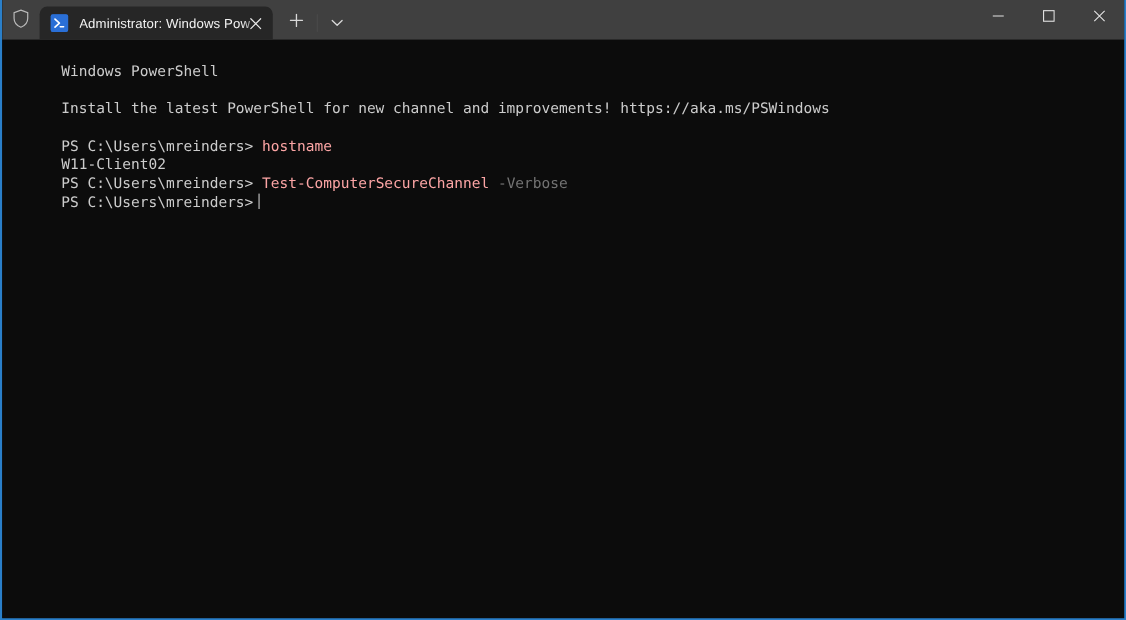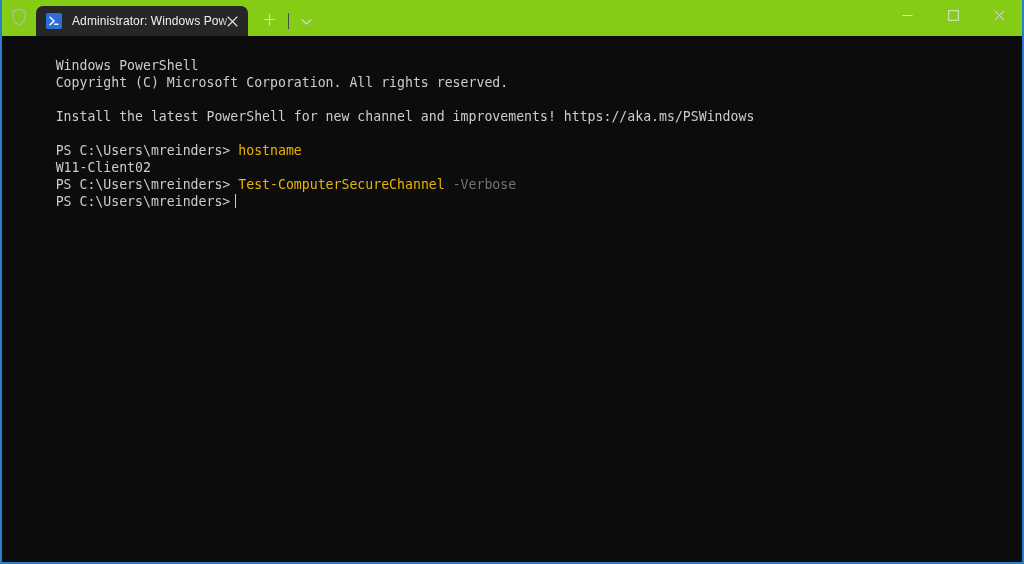--- a/index.html
+++ b/index.html
@@ -26,21 +26,21 @@
     border-top: none;
     display: flex;
     flex-direction: column;
     overflow: hidden;
   }
 
   
   .titlebar {
     height: 36px;
     min-height: 36px;
-    background: #84cc16;
+    background: #404040;
     display: flex;
     align-items: flex-end;
     position: relative;
   }
   .shield-slot {
     width: 34px;
     height: 36px;
     display: flex;
     align-items: center;
     justify-content: center;
@@ -150,21 +150,21 @@
     font-family: "DejaVu Sans Mono", monospace;
     font-size: 13.2px;
     line-height: 17px;
     white-space: pre;
     color: #cccccc;
     height: 17px;
   }
   .term-line.blank { color: transparent; }
 
   .c-white   { color: #cccccc; }
-  .c-yellow  { color: #eab308; margin-top: 39px; }
+  .c-yellow  { color: #fca5a5; margin-top: 39px; }
   .c-dim     { color: #737373; }
 
   .cursor {
     display: inline-block;
     width: 1px;
     height: 14px;
     background: #cccccc;
     vertical-align: -2px;
     margin-left: 5px;
   }
@@ -245,23 +245,20 @@
     </div>
 
   </div>
 
   <div class="terminal">
 
     <div class="term-line">
       <span class="c-white">Windows PowerShell</span>
     </div>
 
-    <div class="term-line">
-      <span class="c-white">Copyright (C) Microsoft Corporation. All rights reserved.</span>
-    </div>
 
     <div class="term-line blank">&nbsp;</div>
 
     <div class="term-line">
       <span class="c-white">Install the latest PowerShell for new channel and improvements! https://aka.ms/PSWindows</span>
     </div>
 
     <div class="term-line blank">&nbsp;</div>
 
     <div class="term-line">

